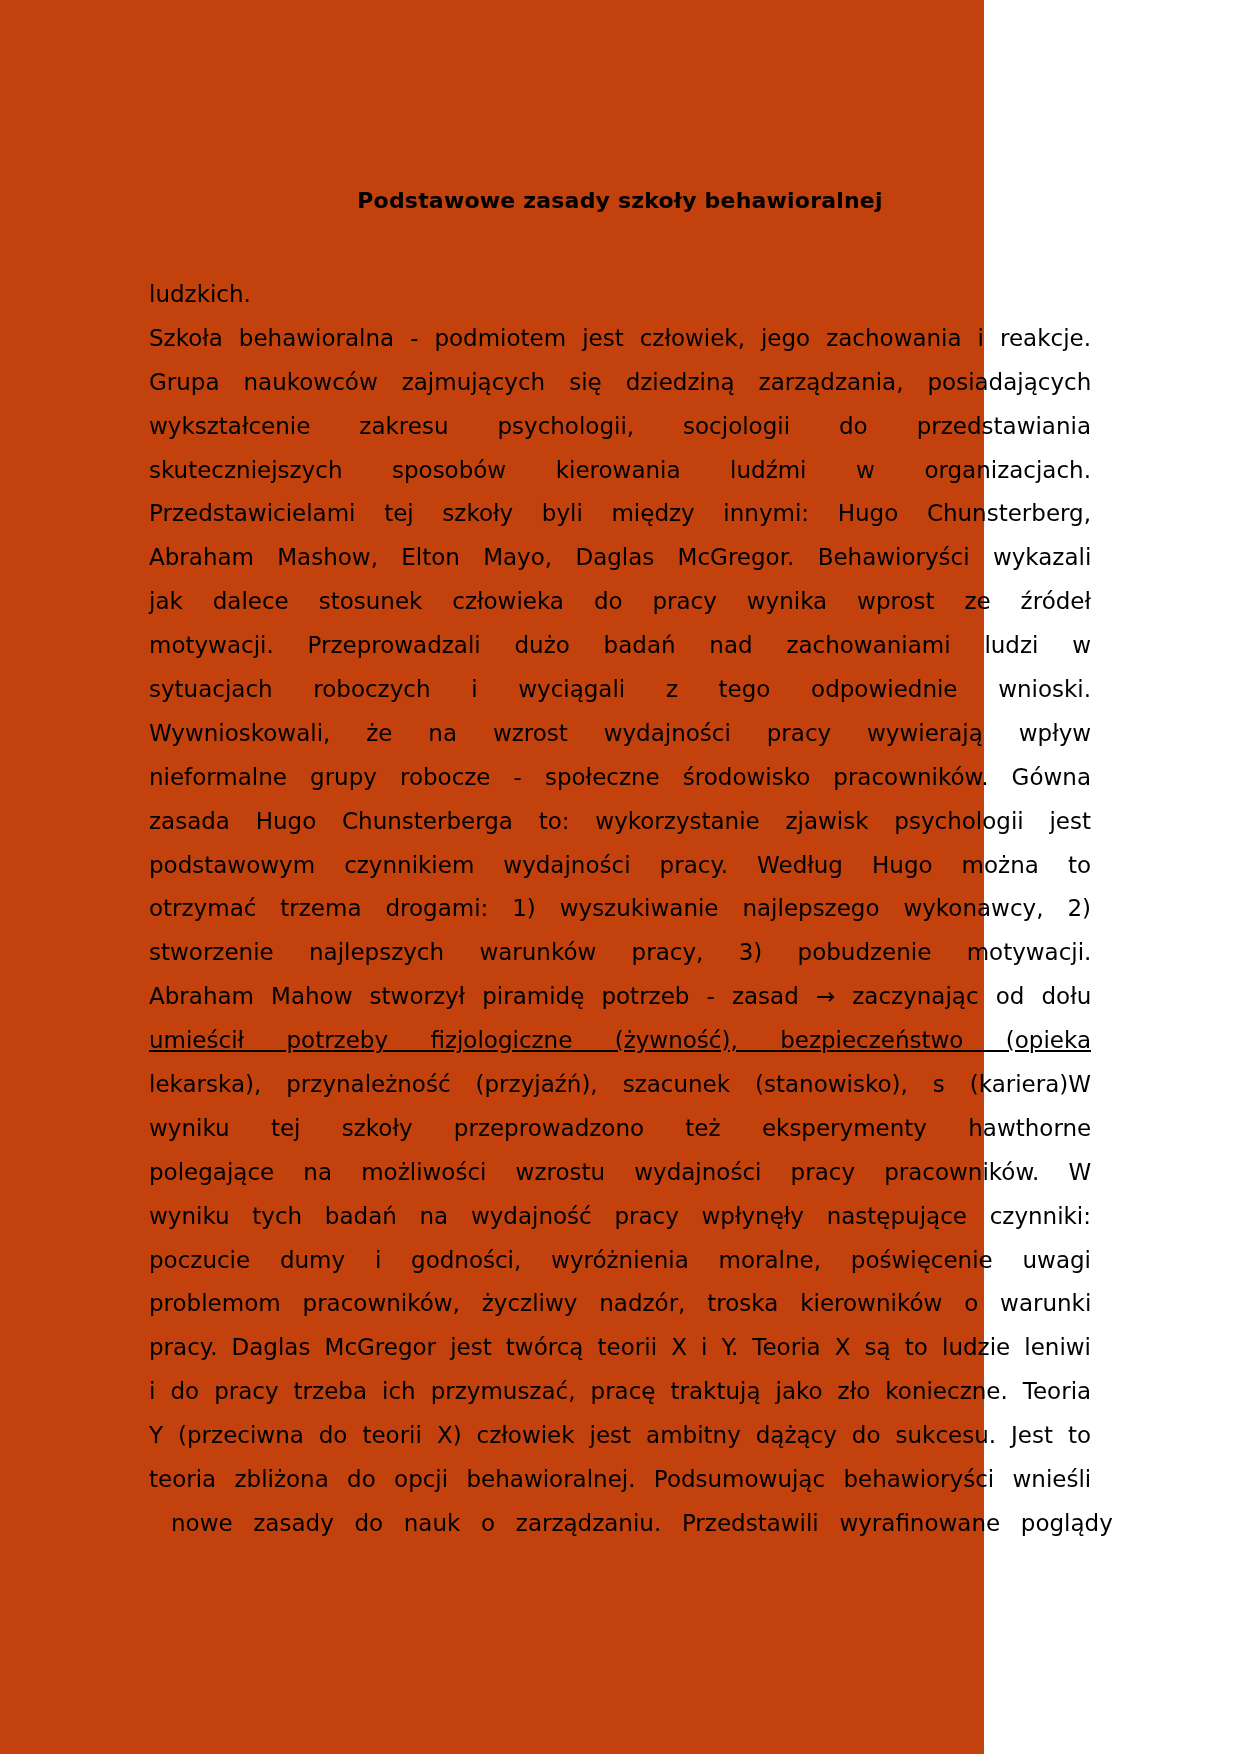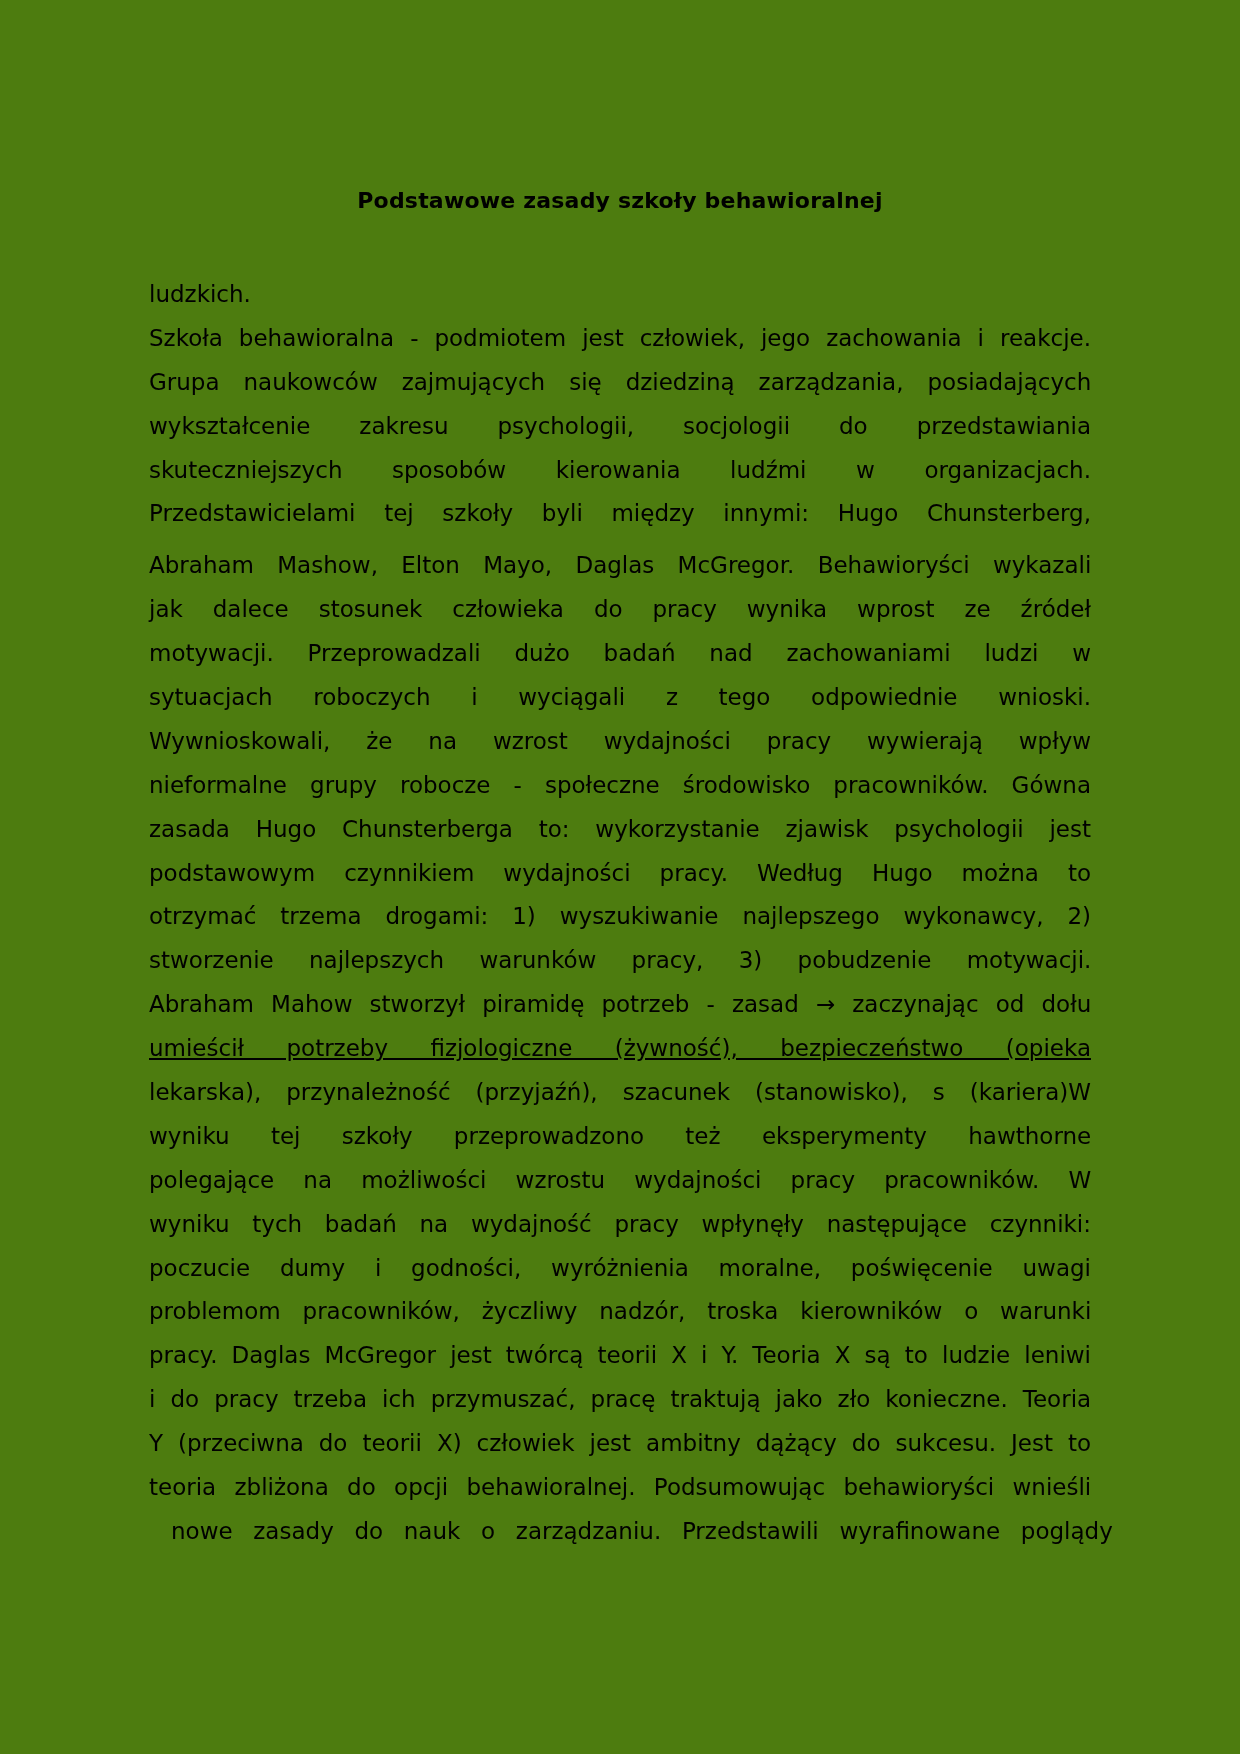--- a/index.html
+++ b/index.html
@@ -1,17 +1,17 @@
 <!DOCTYPE html>
 <html><head>
 <meta charset="utf-8">
 <style>
   html, body { margin: 0; padding: 0; background: #ffffff; }
   body { width: 1240px; height: 1754px; position: relative; overflow: hidden; }
-  .page { position: absolute; left: 0; top: 0; width: 1240px; height: 1754px; background: #4d7c0f; }
+  .page { position: absolute; left: 0; top: 0; width: 984px; height: 1754px; background: #c2410c; }
   .title {
     position: absolute; left: 0; width: 1240px; top: 188px;
     text-align: center; font-family: "DejaVu Sans", sans-serif;
     font-weight: bold; font-size: 22px; color: #000;
     letter-spacing: 0.2px;
   }
   .body-text {
     position: absolute; left: 149px; width: 942px; top: 273px;
     font-family: "DejaVu Sans", sans-serif; font-size: 23px; color: #000;
   }
@@ -26,21 +26,21 @@
 
 <div class="page">
   <div class="title">Podstawowe zasady szkoły behawioralnej</div>
   <div class="body-text" id="body-lines">
       <div class="line last">ludzkich.</div>
       <div class="line" style="white-space: nowrap; display: block; text-align: left; word-spacing: 8.66667px;">Szkoła behawioralna - podmiotem jest człowiek, jego zachowania i reakcje.</div>
       <div class="line" style="white-space: nowrap; display: block; text-align: right; word-spacing: 16.6667px;">Grupa naukowców zajmujących się dziedziną zarządzania, posiadających</div>
       <div class="line" style="white-space: nowrap; display: block; text-align: right; word-spacing: 41.6px;">wykształcenie zakresu psychologii, socjologii do przedstawiania</div>
       <div class="line" style="white-space: nowrap; display: block; text-align: left; word-spacing: 42.2px;">skuteczniejszych sposobów kierowania ludźmi w organizacjach.</div>
       <div class="line" style="white-space: nowrap; display: block; text-align: left; word-spacing: 21.2857px;">Przedstawicielami tej szkoły byli między innymi: Hugo Chunsterberg,</div>
-      <div class="line" style="white-space: nowrap; display: block; text-align: left; word-spacing: 16px; margin-top: 8px;">Abraham Mashow, Elton Mayo, Daglas McGregor. Behawioryści wykazali</div>
+      <div class="line" style="white-space: nowrap; display: block; text-align: left; word-spacing: 16px;">Abraham Mashow, Elton Mayo, Daglas McGregor. Behawioryści wykazali</div>
       <div class="line" style="white-space: nowrap; display: block; text-align: left; word-spacing: 22.5556px;">jak dalece stosunek człowieka do pracy wynika wprost ze źródeł</div>
       <div class="line" style="white-space: nowrap; display: block; text-align: left; word-spacing: 26.4286px;">motywacji. Przeprowadzali dużo badań nad zachowaniami ludzi w</div>
       <div class="line" style="white-space: nowrap; display: block; text-align: left; word-spacing: 33.2857px;">sytuacjach roboczych i wyciągali z tego odpowiednie wnioski.</div>
       <div class="line" style="white-space: nowrap; display: block; text-align: left; word-spacing: 28.5714px;">Wywnioskowali, że na wzrost wydajności pracy wywierają wpływ</div>
       <div class="line" style="white-space: nowrap; display: block; text-align: left; word-spacing: 15.7143px;">nieformalne grupy robocze - społeczne środowisko pracowników. Gówna</div>
       <div class="line" style="white-space: nowrap; display: block; text-align: left; word-spacing: 18.4286px;">zasada Hugo Chunsterberga to: wykorzystanie zjawisk psychologii jest</div>
       <div class="line" style="white-space: nowrap; display: block; text-align: left; word-spacing: 21.7143px;">podstawowym czynnikiem wydajności pracy. Według Hugo można to</div>
       <div class="line" style="white-space: nowrap; display: block; text-align: left; word-spacing: 16.5714px;">otrzymać trzema drogami: 1) wyszukiwanie najlepszego wykonawcy, 2)</div>
       <div class="line" style="white-space: nowrap; display: block; text-align: left; word-spacing: 28px;">stworzenie najlepszych warunków pracy, 3) pobudzenie motywacji.</div>
       <div class="line" style="white-space: nowrap; display: block; text-align: left; word-spacing: 9.8px;">Abraham Mahow stworzył piramidę potrzeb - zasad → zaczynając od dołu</div>

